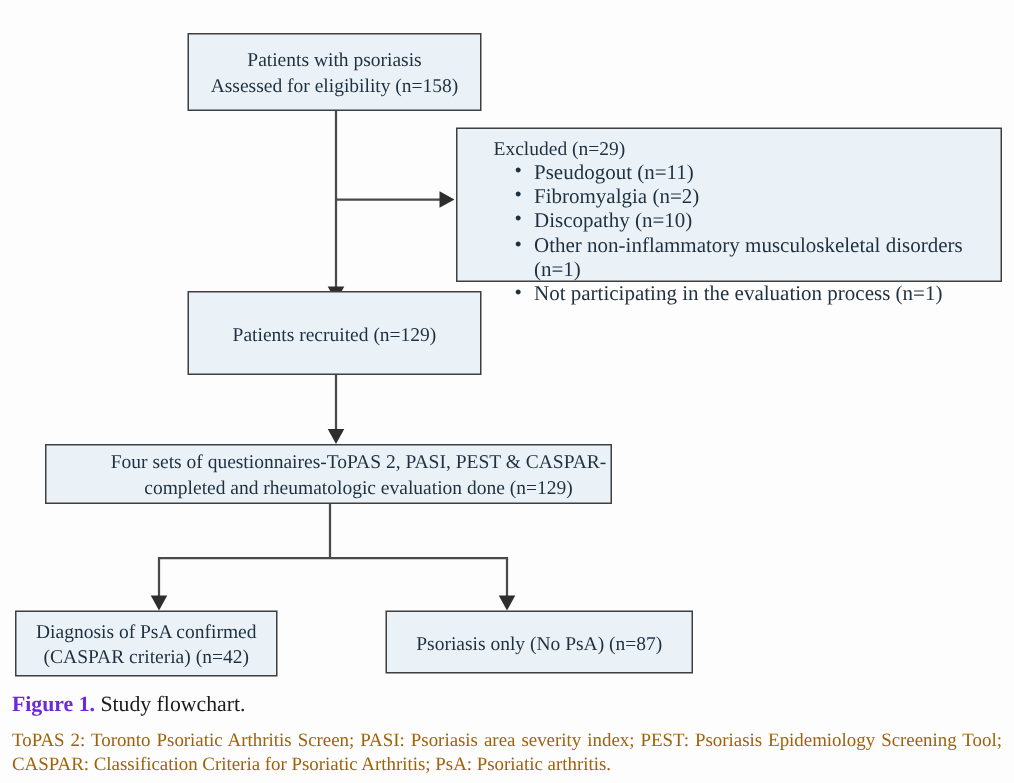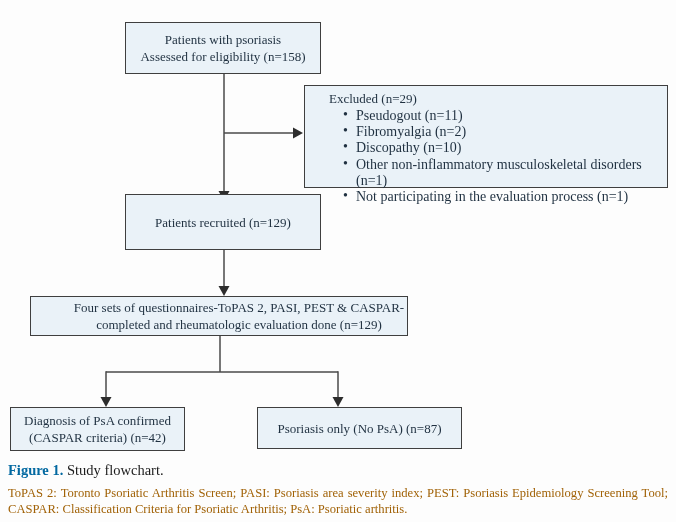--- a/index.html
+++ b/index.html
@@ -72,21 +72,21 @@
     position: absolute;
     left: 8px;
     top: 461px;
     font-size: 14.5px;
     line-height: 18px;
     z-index: 2;
     color: #1c1c1c;
   }
   .caption .fig-label {
     font-weight: bold;
-    color: #0369a1;
+    color: #6d28d9;
   }
   .footnote {
     position: absolute;
     left: 8px;
     top: 486px;
     width: 660px;
     font-size: 12.6px;
     line-height: 15.8px;
     text-align: justify;
     color: #a16207;

